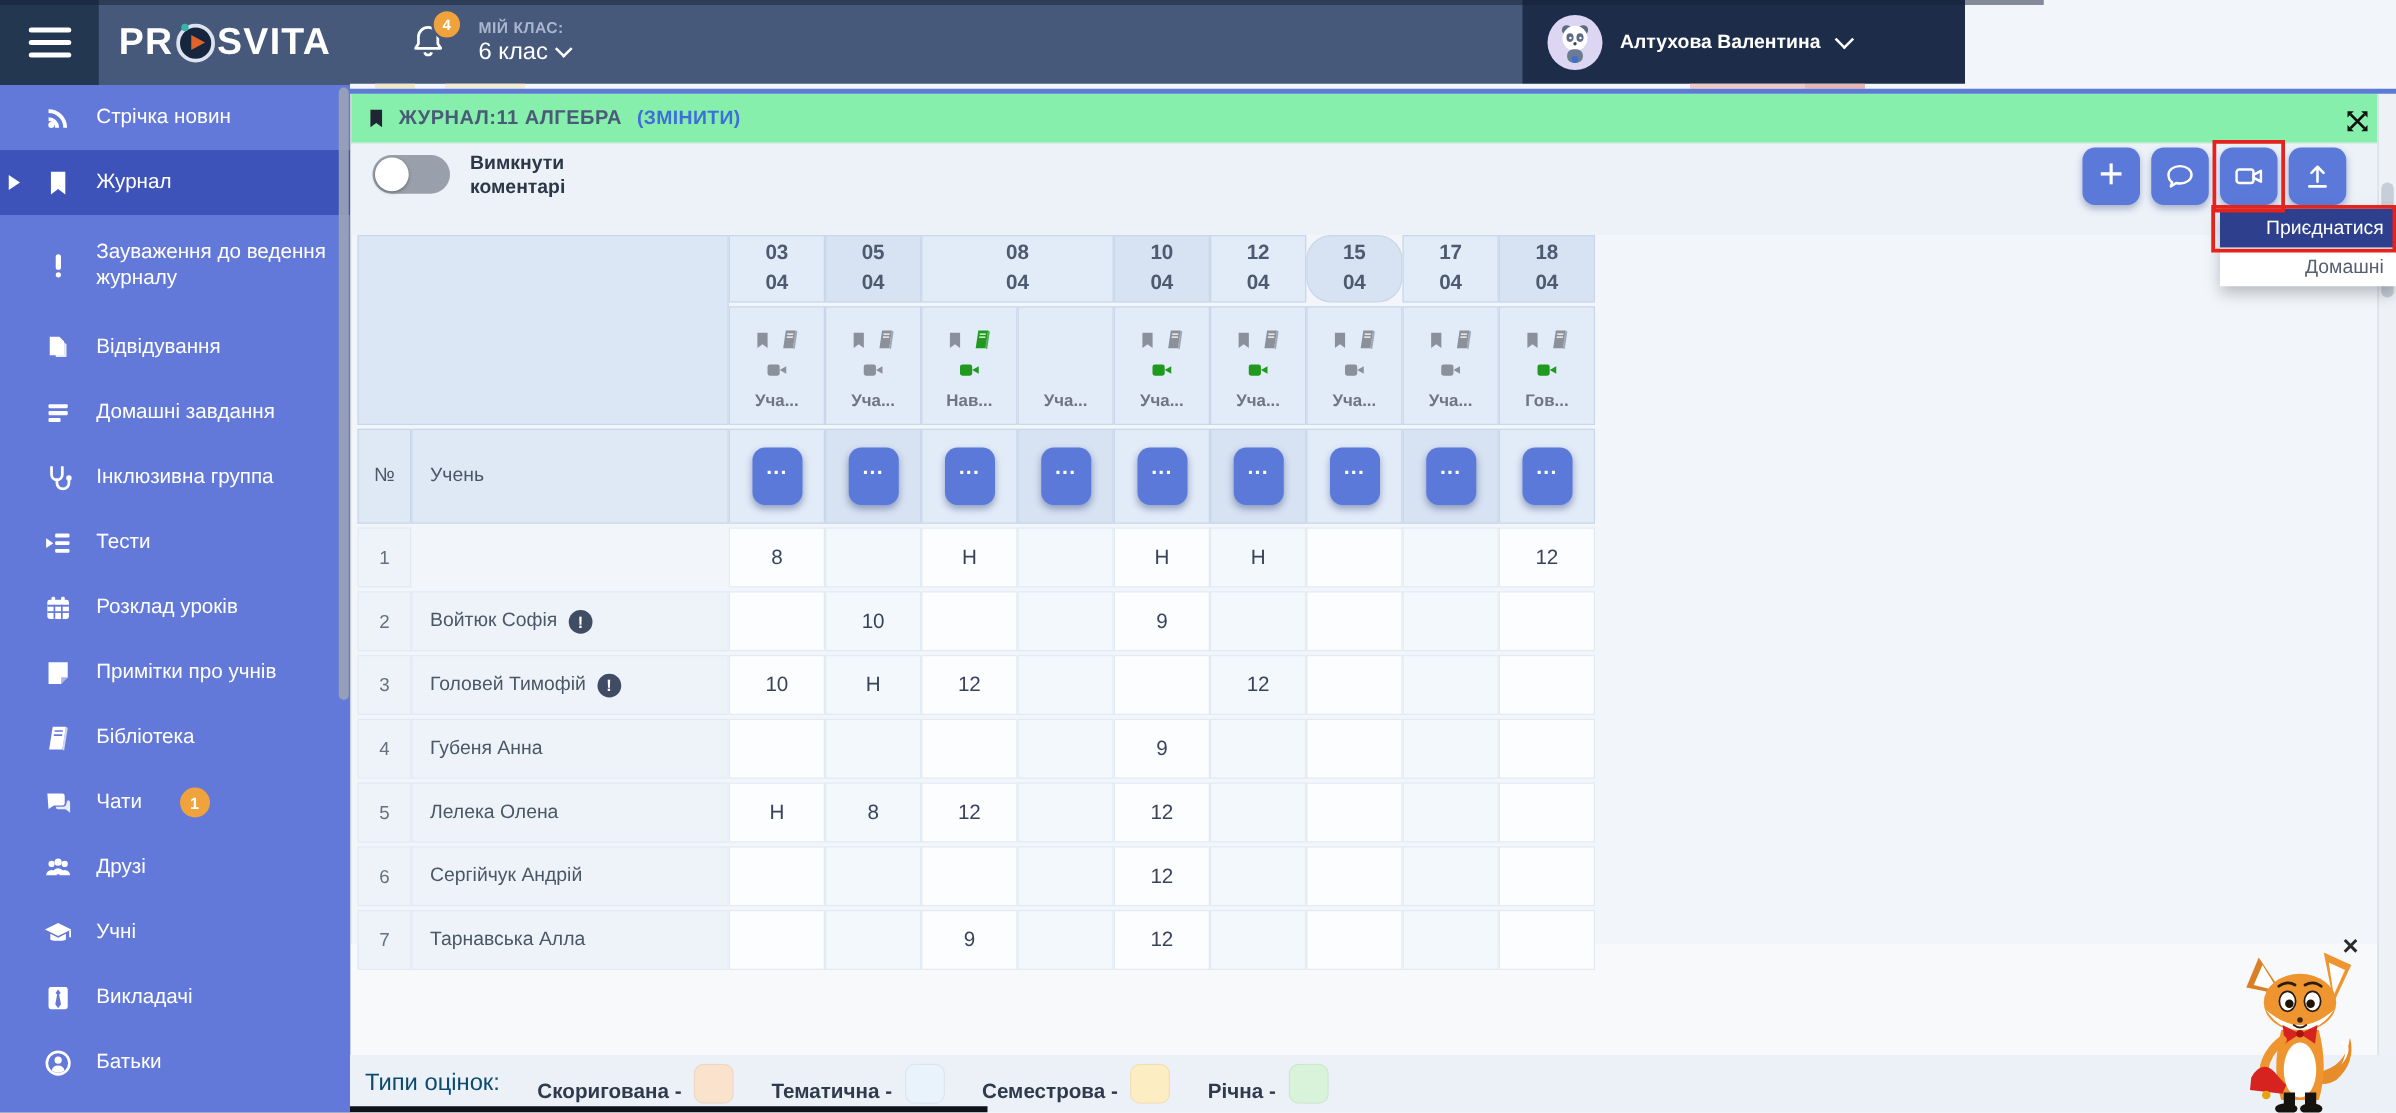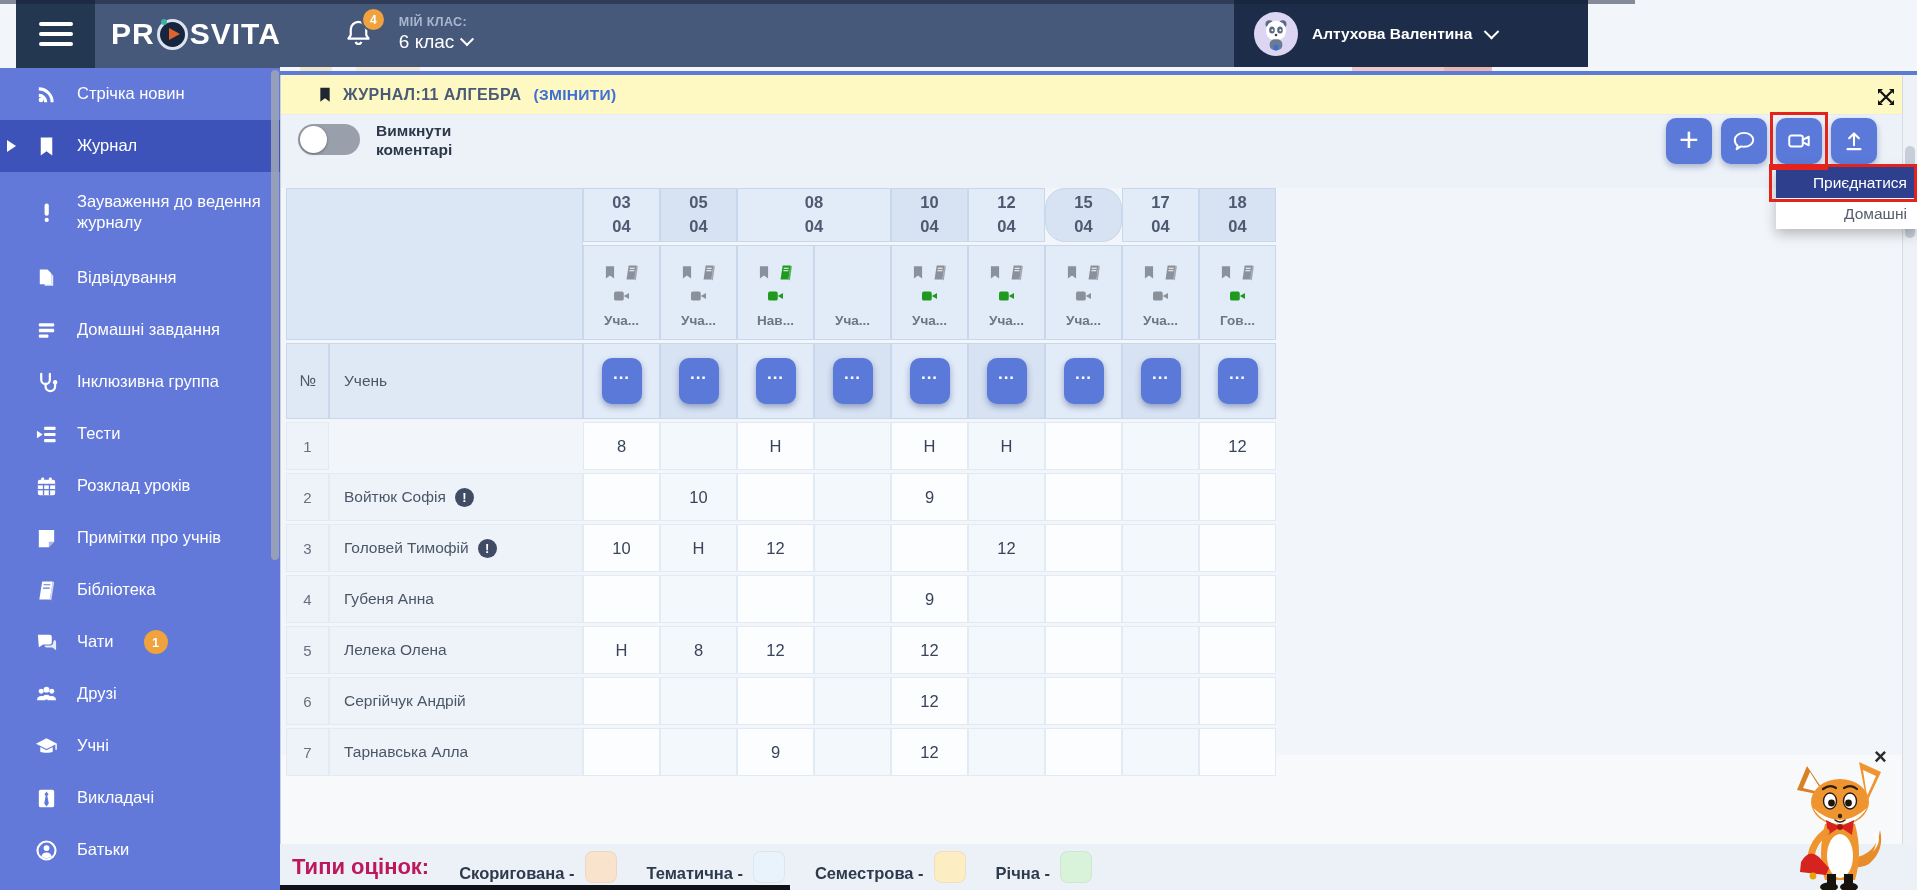--- a/index.html
+++ b/index.html
@@ -1,21 +1,21 @@
 <!DOCTYPE html>
 <html lang="uk"><head>
 <meta charset="utf-8">
 <style>
   html,body{margin:0;padding:0}
   body{
     width:1917px;height:890px;overflow:hidden;position:relative;
     font-family:"Liberation Sans",sans-serif;background:#f2f5fa;
   }
   
-  .topbar{position:absolute;top:0;left:16px;width:1572px;height:68px;background:#47597b;display:flex;align-items:center;z-index:30}
+  .topbar{position:absolute;top:0;left:0;width:1572px;height:68px;background:#47597b;display:flex;align-items:center;z-index:30}
   .top-artifact{position:absolute;top:0;left:0;width:1635px;height:4px;background:rgba(22,32,54,.5);z-index:31}
   .hamburger-box{width:79px;height:68px;background:#233750;display:flex;flex-direction:column;align-items:center;justify-content:center;gap:6px;cursor:pointer}
   .hamburger-box span{display:block;width:34px;height:4px;background:#fff;border-radius:2px}
   .logo{margin-left:16px;font-size:30px;font-weight:bold;color:#fff;letter-spacing:1px;display:flex;align-items:center;cursor:pointer}
   .logo-o{width:25px;height:25px;border-radius:50%;border:3px solid #dde3ee;background:#16263e;display:inline-flex;align-items:center;justify-content:center;margin:0 2px;position:relative}
   .logo-o .play{width:0;height:0;border-left:11px solid #e2622b;border-top:6px solid transparent;border-bottom:6px solid transparent;margin-left:4px}
   .logo-o::after{content:'';position:absolute;top:-3px;left:1px;width:6px;height:6px;border-radius:50%;background:#39b3a6}
   .bell-wrap{margin-left:62px;position:relative;cursor:pointer;width:32px;height:36px}
   .bell-badge{position:absolute;top:-9px;right:-11px;background:#f0a23c;color:#fff;border-radius:50%;width:21px;height:21px;font-size:12px;font-weight:bold;display:flex;align-items:center;justify-content:center;border:2px solid #47597b}
   .class-select{margin-left:24px;color:#fff;cursor:pointer}
@@ -35,21 +35,21 @@
   .side-icon{width:26px;height:24px;display:flex;align-items:center;justify-content:center;flex:0 0 auto}
   .side-icon svg{width:23px;height:23px}
   .side-label{line-height:1.3}
   .side-badge{background:#f0a23c;color:#fff;border-radius:50%;width:24px;height:24px;display:flex;align-items:center;justify-content:center;font-size:13px;font-weight:bold;margin-left:12px}
   .sidebar-scroll{position:absolute;right:1px;top:2px;width:8px;height:490px;background:#9aa3b5;border-radius:4px;opacity:.9}
   
   .content{position:absolute;left:280px;top:68px;width:1637px;height:822px;background:#f2f5fa;border-left:1px solid #ccd2da;box-sizing:border-box;z-index:1}
   .prefix-strip{position:absolute;left:280px;top:67px;right:0;height:4px;background:#f4f6f9;z-index:32}
   .pa{position:absolute;top:0;height:4px}
   .blue-topline{position:absolute;left:280px;top:71px;right:0;height:4px;background:#5b7bd5;z-index:33}
-  .title-row{position:absolute;left:281px;top:75px;width:1621px;height:40px;background:#fef9c3;display:flex;align-items:center;padding-left:36px;box-sizing:border-box;border-bottom:1px solid #e8ecf2;z-index:3}
+  .title-row{position:absolute;left:281px;top:75px;width:1621px;height:40px;background:#86efac;display:flex;align-items:center;padding-left:12px;box-sizing:border-box;border-bottom:1px solid #e8ecf2;z-index:3}
   .title-bm{margin-right:10px;display:flex}
   .journal-title{color:#4a5b77;font-size:16px;font-weight:bold;letter-spacing:.4px}
   .change-link{color:#3e6fd9;font-size:15.5px;font-weight:bold;margin-left:12px;letter-spacing:.3px;cursor:pointer}
   .expand-btn{position:absolute;left:1874px;top:85px;width:24px;height:24px;cursor:pointer;z-index:34}
   .toolbar-band{position:absolute;left:281px;top:115px;width:1621px;height:73px;background:#edf2f9;z-index:2}
   .lower-band{position:absolute;left:281px;top:755px;width:1621px;height:90px;background:#f8f9fb;z-index:2}
   
   .toggle{position:absolute;left:298px;top:124px;width:62px;height:31px;border-radius:17px;background:#9aa0ab;z-index:5;cursor:pointer}
   .toggle::after{content:'';position:absolute;left:2px;top:2px;width:27px;height:27px;border-radius:50%;background:#fff;box-shadow:0 1px 3px rgba(0,0,0,.35)}
   .toggle-label{position:absolute;left:376px;top:121px;width:120px;font-size:15.5px;font-weight:bold;color:#2c3848;line-height:19px;z-index:5}
@@ -80,21 +80,21 @@
   .c-menu{display:flex;align-items:center;justify-content:center}
   .menu-btn{width:40px;height:46px;border-radius:10px;background:#5b79d8;color:#fff;border:none;box-shadow:0 3px 6px rgba(50,70,130,.45);display:flex;align-items:flex-start;justify-content:center;font-size:17px;font-weight:bold;letter-spacing:1px;line-height:30px;cursor:pointer}
   .c-num{background:#eef3fa;border-color:#e2eaf4;color:#66707f;display:flex;align-items:center;justify-content:center;font-size:15px}
   .c-name{background:#eef3fa;border-color:#e2eaf4;color:#4b5766;display:flex;align-items:center;padding-left:14px;font-size:15.5px;gap:9px;cursor:pointer}
   .warn{width:19px;height:19px;border-radius:50%;background:#3f4c63;color:#fff;font-size:13px;font-weight:bold;display:flex;align-items:center;justify-content:center;flex:0 0 auto}
   .c-grade{background:#fbfdff;border-color:#e2eaf4;display:flex;align-items:center;justify-content:center;font-size:16.5px;color:#39445a;cursor:pointer}
   .c-grade.altc{background:#f3f8fd}
   .c-date.altc,.c-menu.altc{background:#d7e2f2}
   
   .legend{position:absolute;left:280px;right:0;bottom:0;height:46px;background:#ecf1f8;display:flex;align-items:center;padding-left:12px;box-sizing:border-box;z-index:6}
-  .legend-title{font-weight:bold;color:#be185d;font-size:22px}
+  .legend-title{font-weight:normal;color:#0c4a6e;font-size:19px}
   .legend-item{display:flex;align-items:flex-end}
   .legend-label{font-weight:bold;color:#2f3a4d;font-size:16.5px;margin-left:30px}
   .swatch{width:30px;height:30px;border-radius:8px;margin-left:10px;border:1px solid rgba(0,0,0,.05)}
   .dark-bar{position:absolute;left:0;bottom:0;width:790px;height:5px;background:#101219;z-index:12}
   
   .scroll-gutter{position:absolute;right:0;top:68px;width:15px;height:822px;background:#eef1f5;border-left:1px solid #d6dbe2;box-sizing:border-box;z-index:4}
   .scroll-thumb{position:absolute;right:2px;top:78px;width:10px;height:92px;background:#c7ced9;border-radius:5px;cursor:pointer}
   
   .fox{position:absolute;left:1793px;top:760px;z-index:9}
   .fox-close{position:absolute;left:1874px;top:746px;font-size:22px;font-weight:bold;color:#2b2b2b;z-index:10;cursor:pointer;line-height:1}

